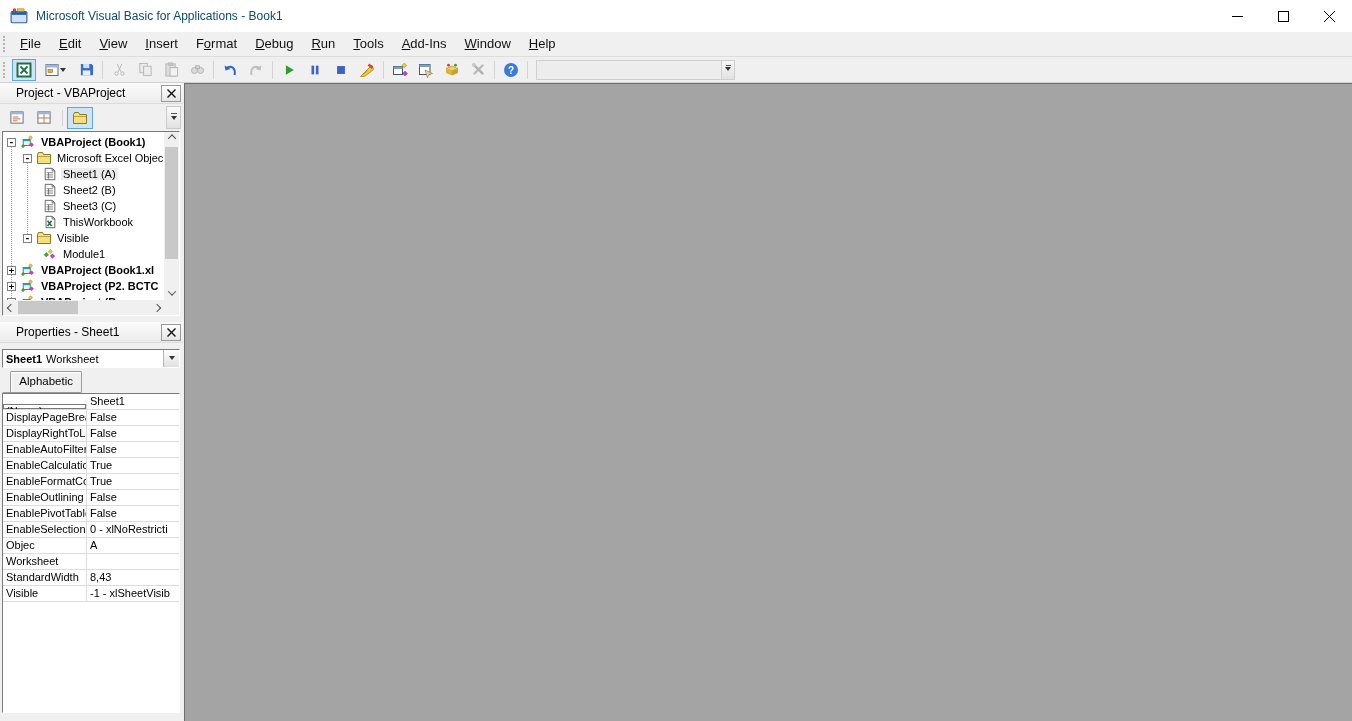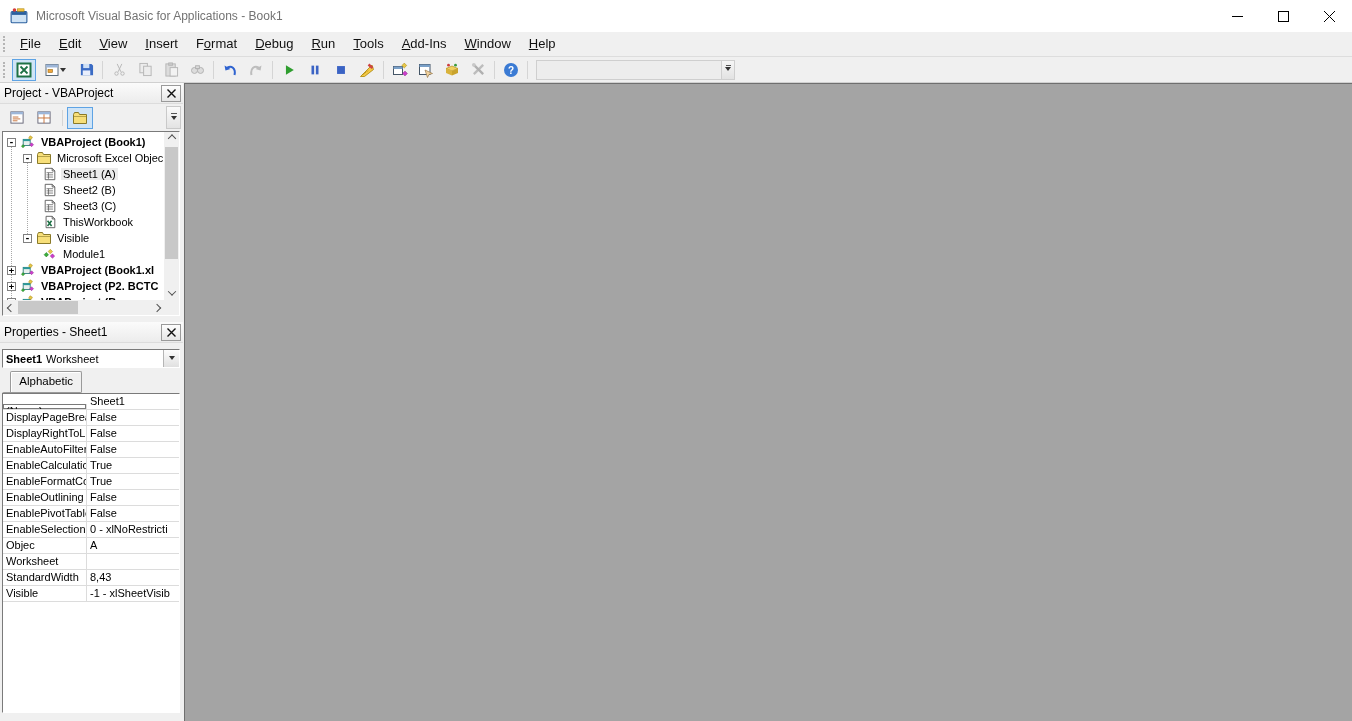--- a/index.html
+++ b/index.html
@@ -7,21 +7,21 @@
   body {
     font-family: "Liberation Sans", sans-serif;
     background:#f0f0f0; position:relative; overflow:hidden;
     outline:1px solid #8a8a8a; outline-offset:-1px;
   }
   u { text-decoration: underline; }
 
   
   .titlebar { position:absolute; top:0; left:0; right:0; height:32px; background:#fff; display:flex; align-items:center; }
   .titlebar .appicon { margin-left:10px; width:18px; height:18px; }
-  .titlebar .title { margin-left:8px; font-size:12px; color:#737373; }
+  .titlebar .title { margin-left:8px; font-size:12px; color:#0c4a6e; }
   .wincontrols { position:absolute; right:0; top:0; height:32px; display:flex; }
   .winbtn { width:46px; height:32px; display:flex; align-items:center; justify-content:center; }
 
   
   .menubar { position:absolute; top:32px; left:0; right:0; height:25px; background:#f0f0f0; display:flex; align-items:center; border-bottom:1px solid #ddd; }
   .grip { width:3px; height:16px; border-left:2px dotted #b5b5b5; margin:0 5px 0 3px; }
   .menuitem { padding:0 9px; font-size:13px; line-height:24px; color:#111; cursor:default; }
 
   
   .toolbar { position:absolute; top:57px; left:0; right:0; height:26px; background:#f0f0f0; display:flex; align-items:center; border-bottom:1px solid #d0d0d0; }
@@ -32,21 +32,21 @@
   .tbcombo { width:186px; height:20px; background:#ededed; border:1px solid #cfcfcf; margin-left:5px; }
   .tboverflow { width:13px; height:20px; background:linear-gradient(#f6f6f6,#e2e2e2); border:1px solid #cfcfcf; border-left:none; display:flex; flex-direction:column; align-items:center; justify-content:center; gap:1px; }
   .tboverflow .bar { width:5px; height:1px; background:#555; }
 
   
   .dock { position:absolute; top:83px; left:0; width:184px; bottom:0; background:#f0f0f0; }
   .workspace { position:absolute; top:83px; left:184px; right:0; bottom:0; background:#a4a4a4; border-top:1px solid #6f6f6f; border-left:1px solid #6f6f6f; }
 
   
   .panel { position:absolute; left:0; width:183px; }
-  .panel-title { height:21px; display:flex; align-items:center; background:linear-gradient(#fbfbfb,#ececec); border-bottom:1px solid #dcdcdc; padding-left:4px; }
+  .panel-title { height:21px; display:flex; align-items:center; background:linear-gradient(#fbfbfb,#ececec); border-bottom:1px solid #dcdcdc; padding-left:16px; }
   .panel-title .ptext { flex:1; font-size:12px; color:#000; white-space:nowrap; overflow:hidden; }
   .closebtn { width:20px; height:17px; margin-right:2px; border:1px solid #9a9a9a; background:linear-gradient(#fdfdfd,#e6e6e6); display:flex; align-items:center; justify-content:center; }
 
   .panel-tools { height:27px; display:flex; align-items:center; padding-left:4px; position:relative; }
   .ptbtn { width:26px; height:22px; display:flex; align-items:center; justify-content:center; border:1px solid transparent; margin-right:1px; }
   .ptbtn.active-tool { background:#cfe4f7; border:1px solid #5ea3e4; }
   .ptsep { width:1px; height:16px; background:#d5d5d5; margin:0 4px; }
   .ptoverflow { position:absolute; right:2px; top:2px; width:15px; height:23px; border:1px solid #c9c9c9; background:linear-gradient(#fafafa,#e3e3e3); display:flex; flex-direction:column; align-items:center; justify-content:center; gap:2px; }
   .ptoverflow .bar { width:6px; height:1px; background:#555; }
 

